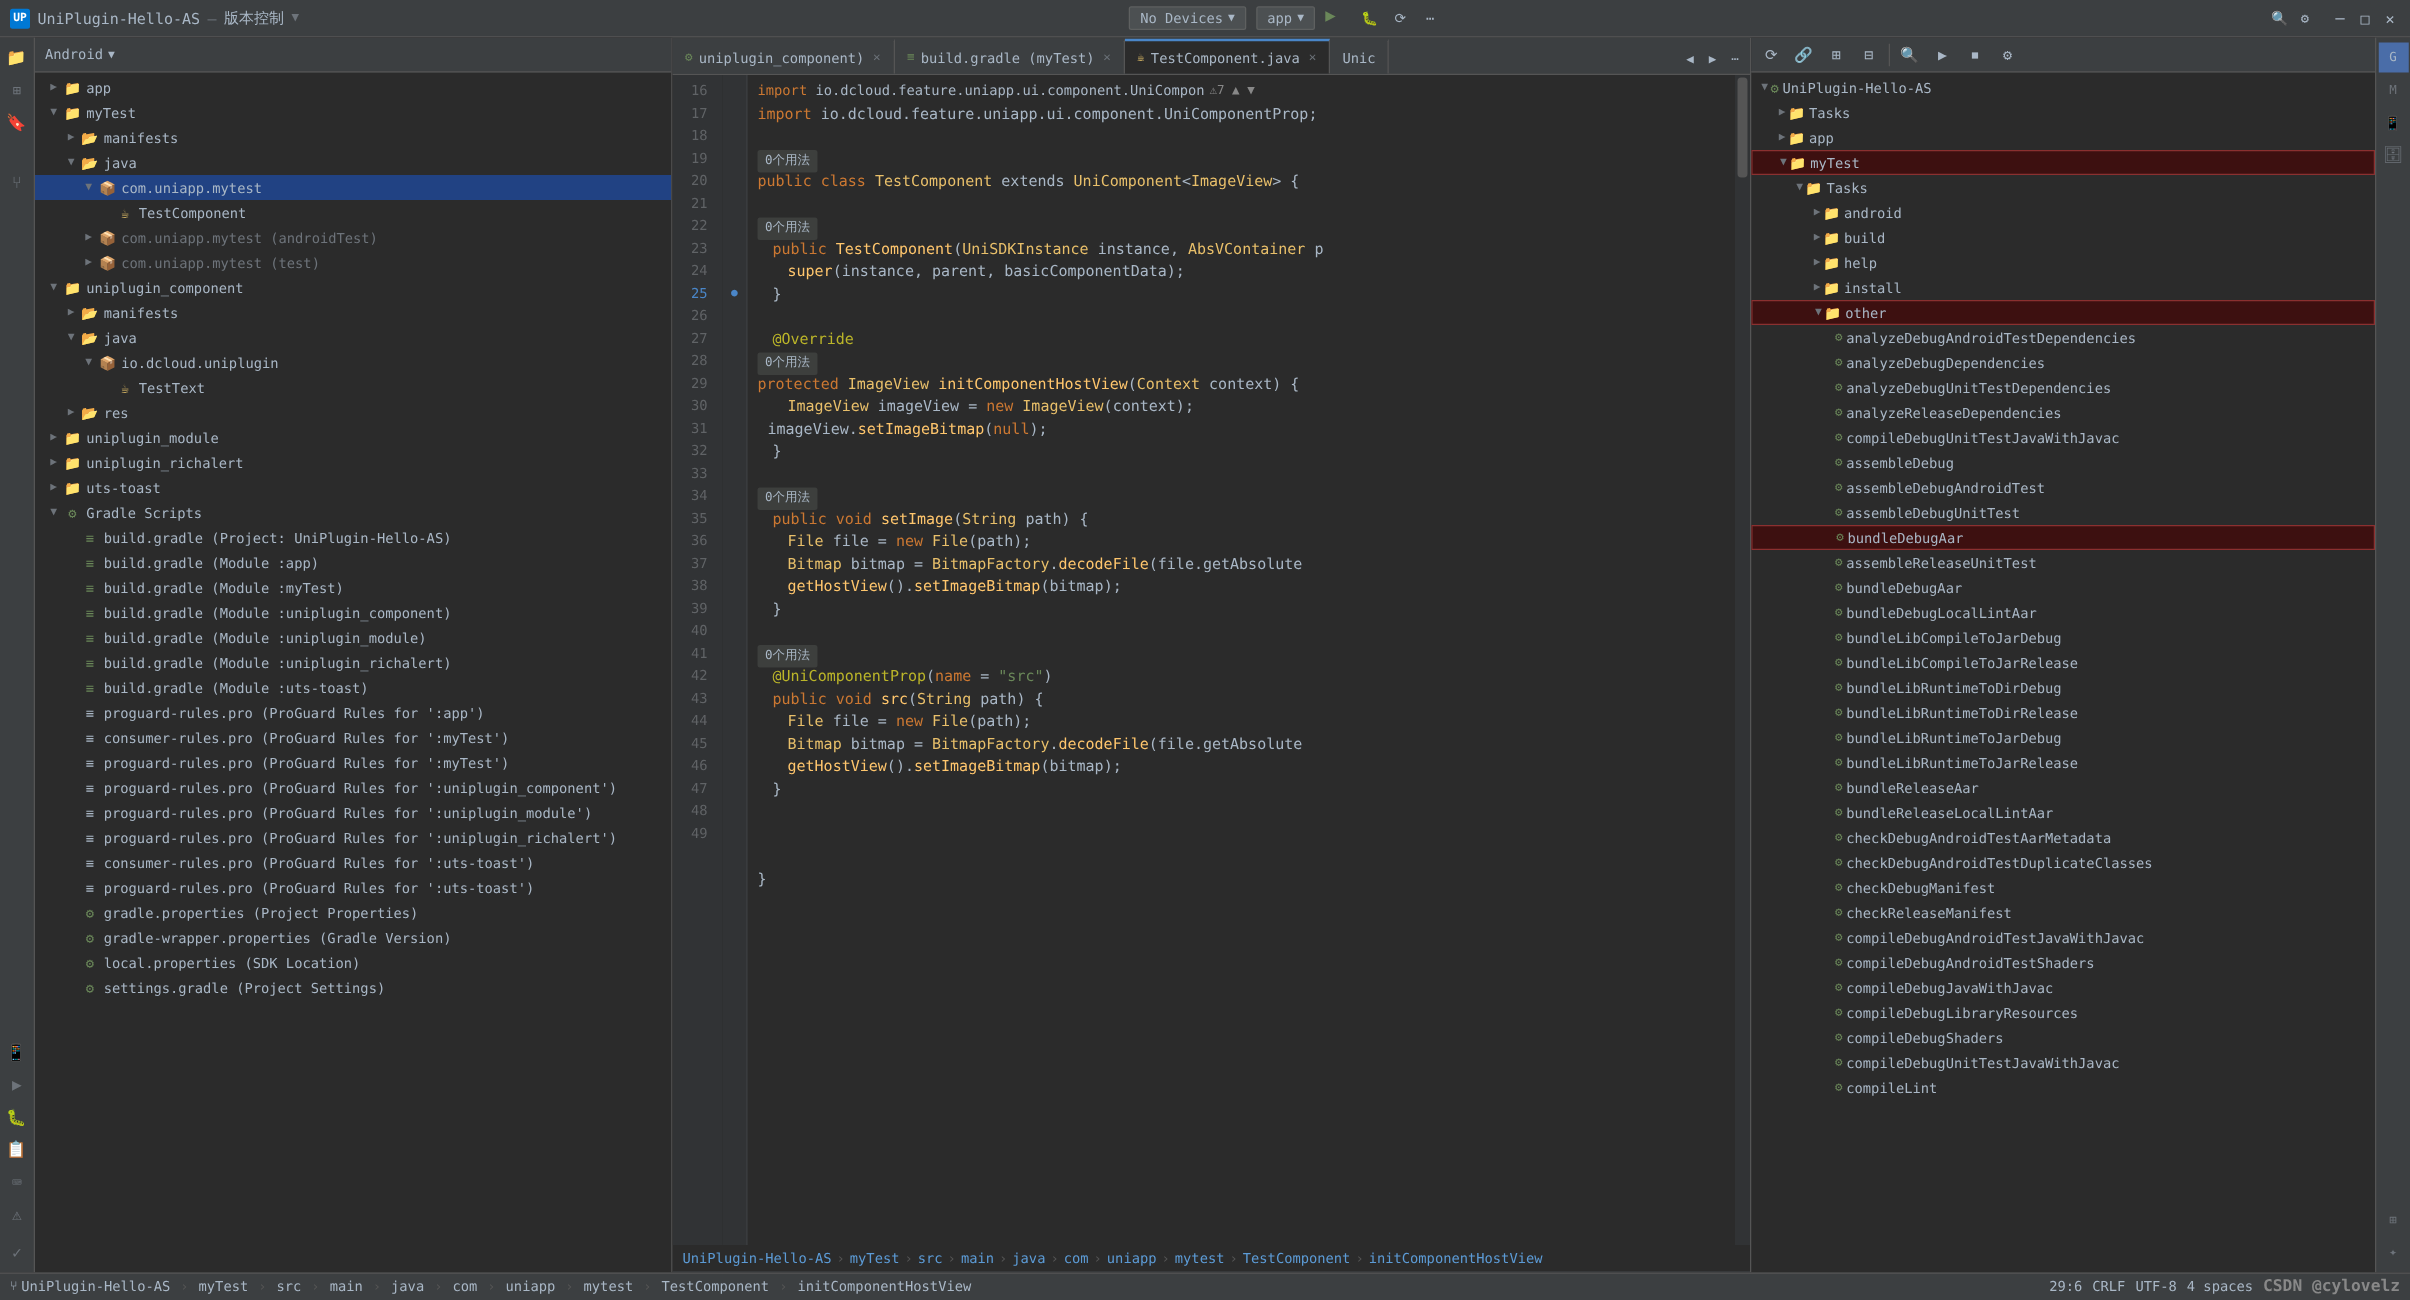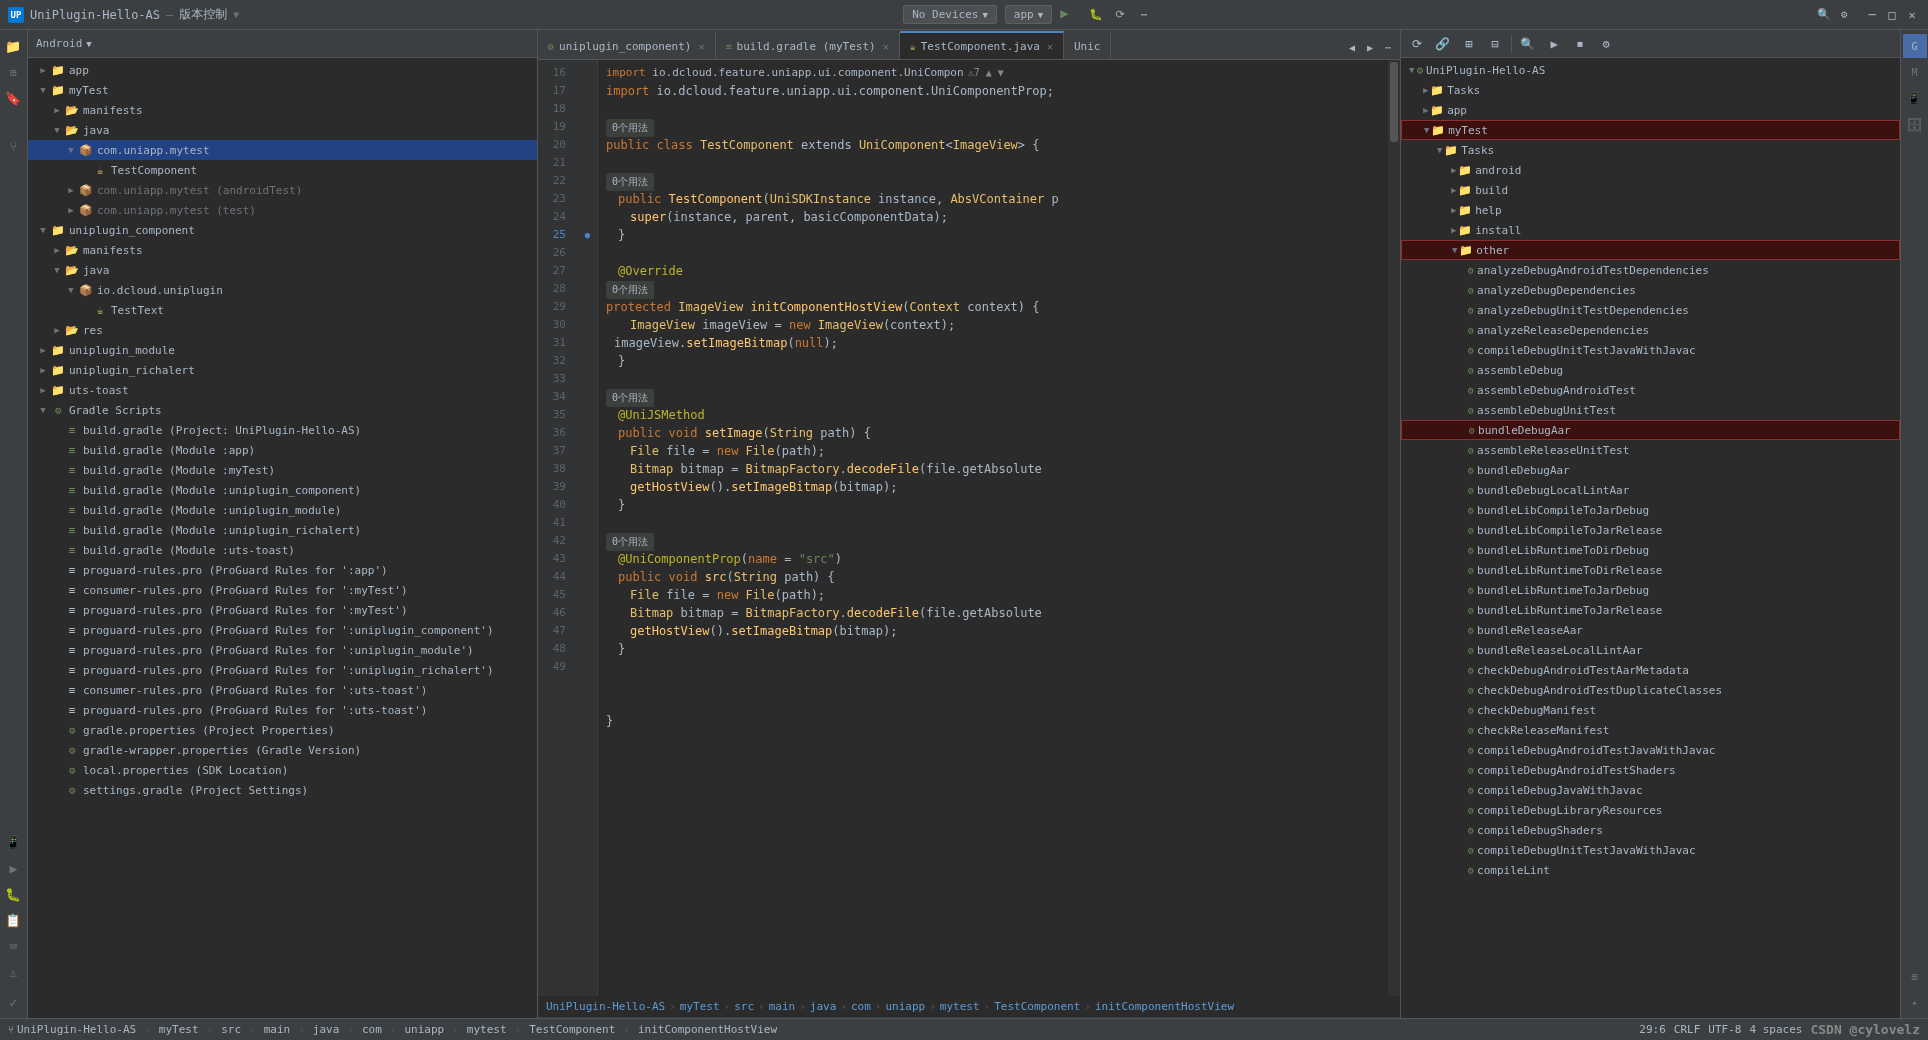--- a/index.html
+++ b/index.html
@@ -492,21 +492,20 @@
         <div class="code-line"><span style="margin-left:12px">}</span></div>
         <div class="code-line"></div>
         <div class="code-line"><span style="margin-left:12px"><span class="annotation">@Override</span></span></div>
         <div style="height:18px;"><div style="background:#3d3f3d; display:inline-block; padding:0 6px; font-size:10px; color:#a9b7c6; border-radius:2px;">0个用法</div></div>
         <div class="code-line"><span style="margin-left:0"><span class="kw">protected </span><span class="type-name">ImageView</span> <span class="method">initComponentHostView</span><span>(</span><span class="type-name">Context</span><span> context) {</span></span></div>
         <div class="code-line"><span style="margin-left:24px"><span class="type-name">ImageView</span><span> imageView = </span><span class="kw">new </span><span class="type-name">ImageView</span><span>(context);</span></span></div>
         <div class="code-line"><span style="margin-left:8px">imageView.<span class="method">setImageBitmap</span>(<span class="kw">null</span>);</span></div>
         <div class="code-line"><span style="margin-left:12px">}</span></div>
         <div class="code-line"></div>
         <div style="height:18px;"><div style="background:#3d3f3d; display:inline-block; padding:0 6px; font-size:10px; color:#a9b7c6; border-radius:2px;">0个用法</div></div>
-        <div class="code-line"><span style="margin-left:12px"><span class="annotation">@UniJSMethod</span></span></div>
         <div class="code-line"><span style="margin-left:12px"><span class="kw">public void </span><span class="method">setImage</span><span>(</span><span class="type-name">String</span><span> path) {</span></span></div>
         <div class="code-line"><span style="margin-left:24px"><span class="type-name">File</span><span> file = </span><span class="kw">new </span><span class="type-name">File</span><span>(path);</span></span></div>
         <div class="code-line"><span style="margin-left:24px"><span class="type-name">Bitmap</span><span> bitmap = </span><span class="type-name">BitmapFactory</span>.<span class="method">decodeFile</span><span>(file.getAbsolute</span></span></div>
         <div class="code-line"><span style="margin-left:24px"><span class="method">getHostView</span><span>().</span><span class="method">setImageBitmap</span><span>(bitmap);</span></span></div>
         <div class="code-line"><span style="margin-left:12px">}</span></div>
         <div class="code-line"></div>
         <div style="height:18px;"><div style="background:#3d3f3d; display:inline-block; padding:0 6px; font-size:10px; color:#a9b7c6; border-radius:2px;">0个用法</div></div>
         <div class="code-line"><span style="margin-left:12px"><span class="annotation">@UniComponentProp</span><span>(</span><span class="kw">name</span><span> = </span><span class="str">"src"</span><span>)</span></span></div>
         <div class="code-line"><span style="margin-left:12px"><span class="kw">public void </span><span class="method">src</span><span>(</span><span class="type-name">String</span><span> path) {</span></span></div>
         <div class="code-line"><span style="margin-left:24px"><span class="type-name">File</span><span> file = </span><span class="kw">new </span><span class="type-name">File</span><span>(path);</span></span></div>

